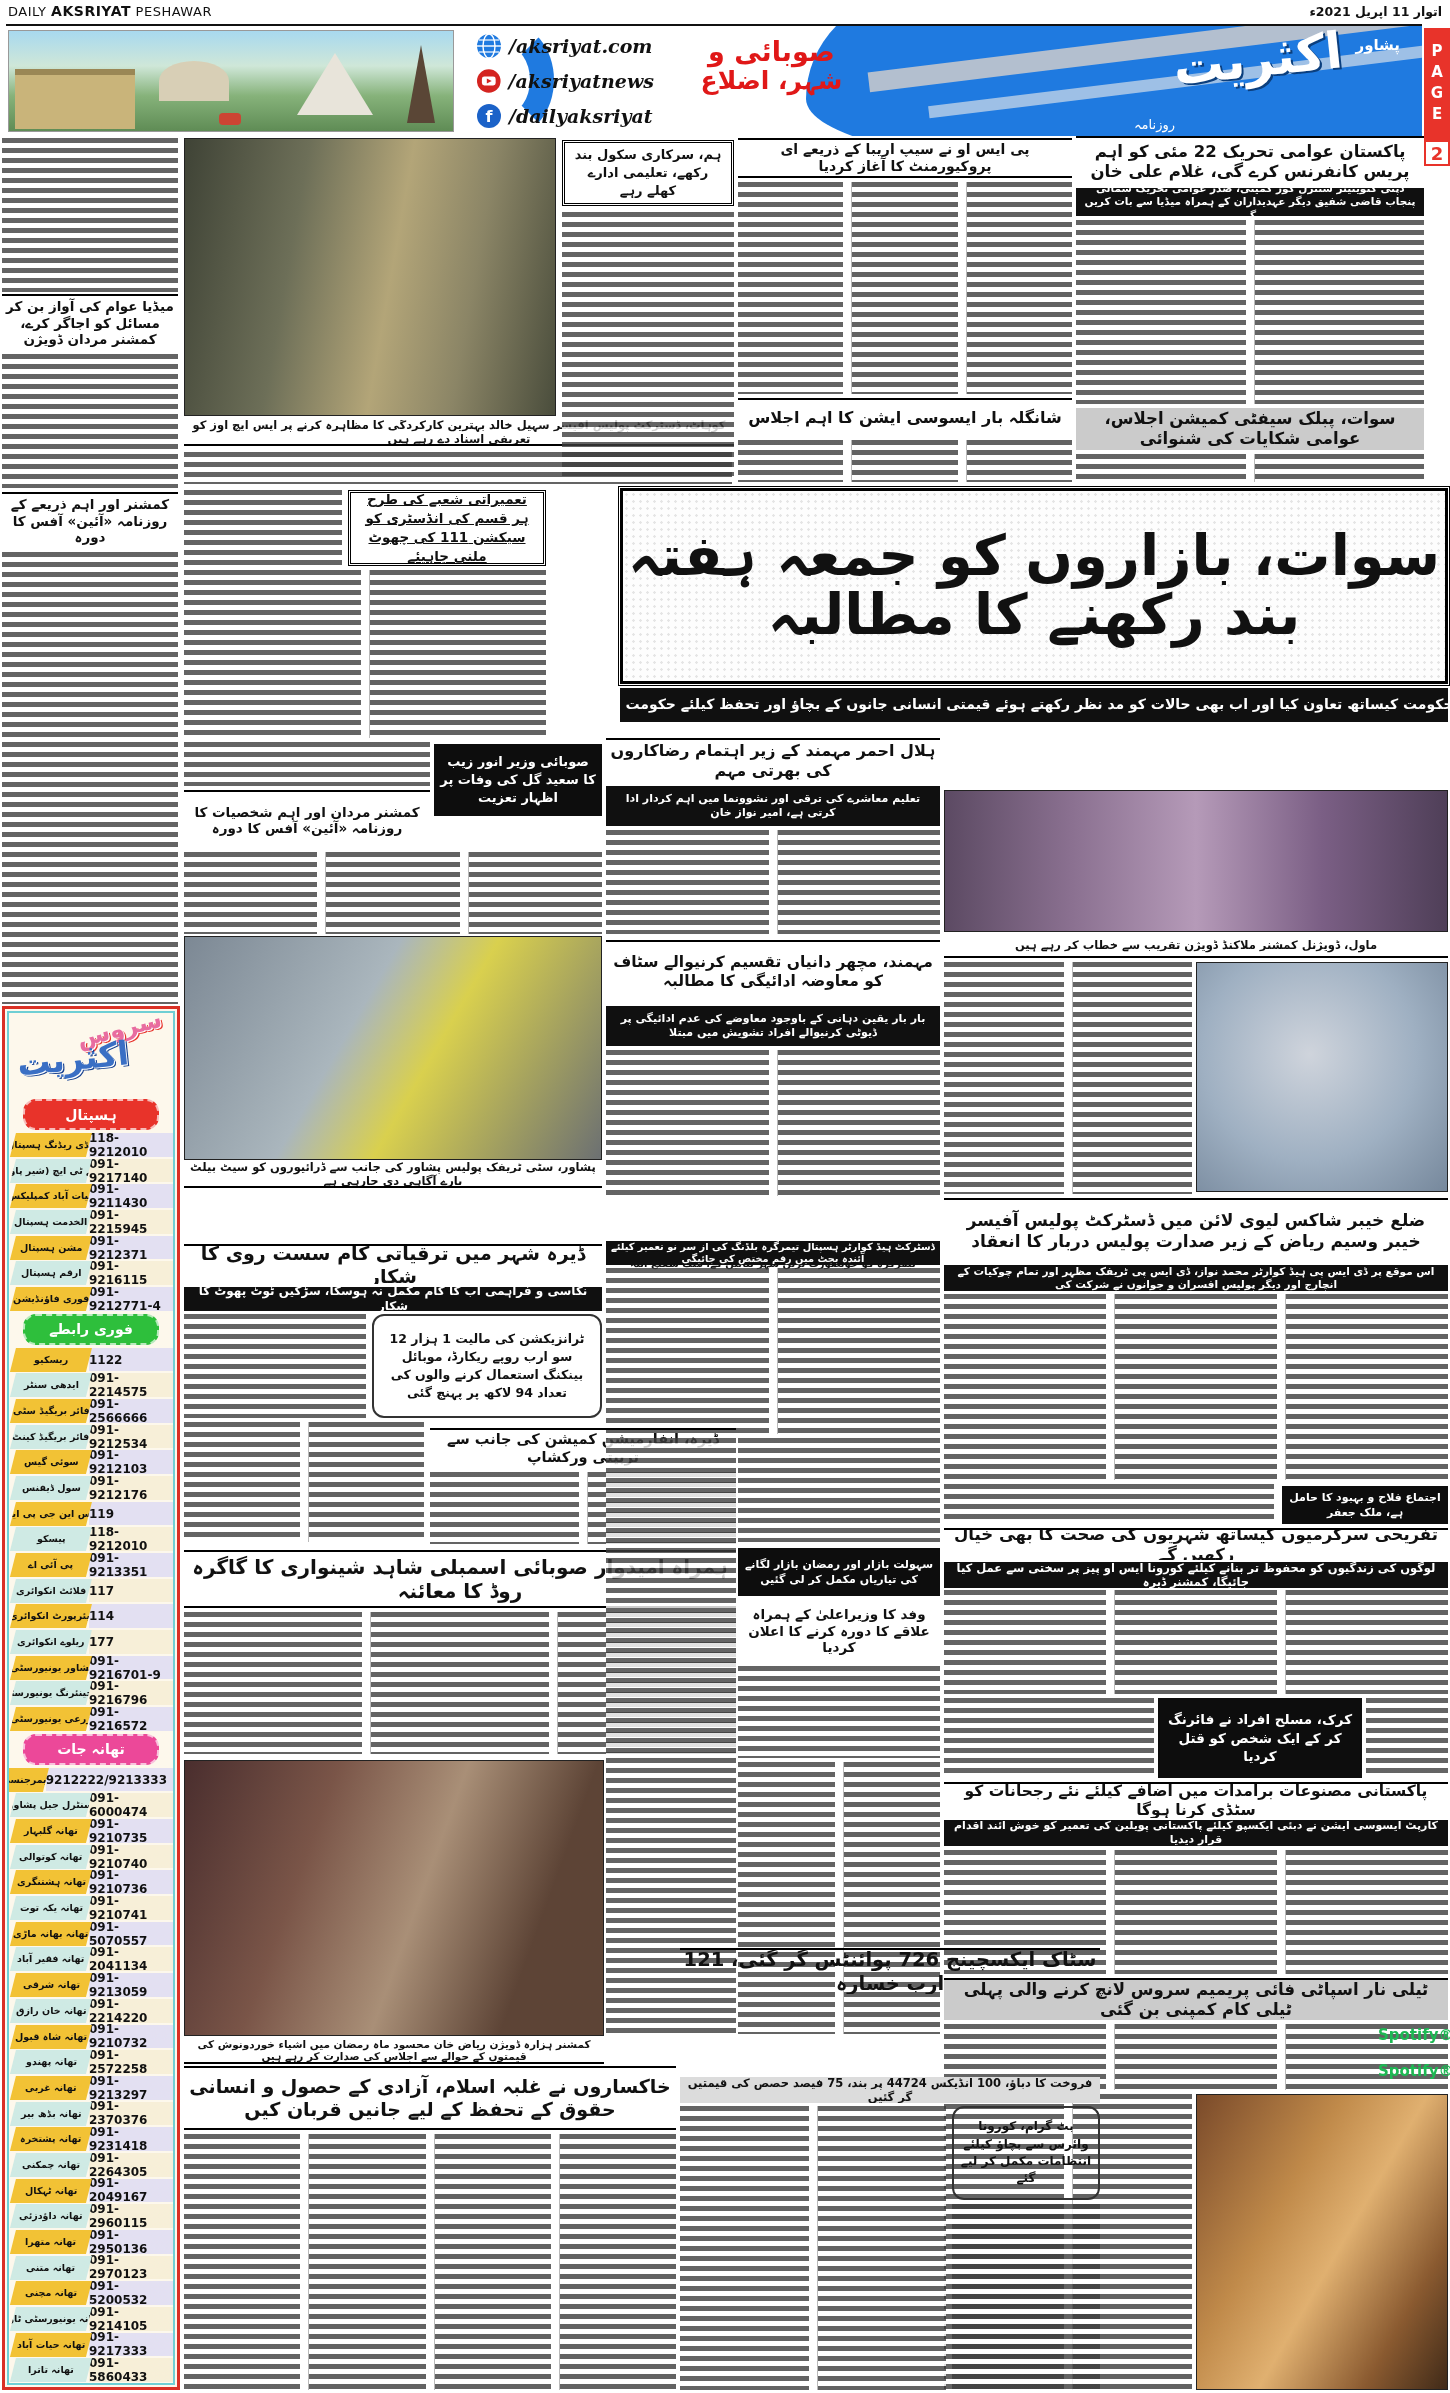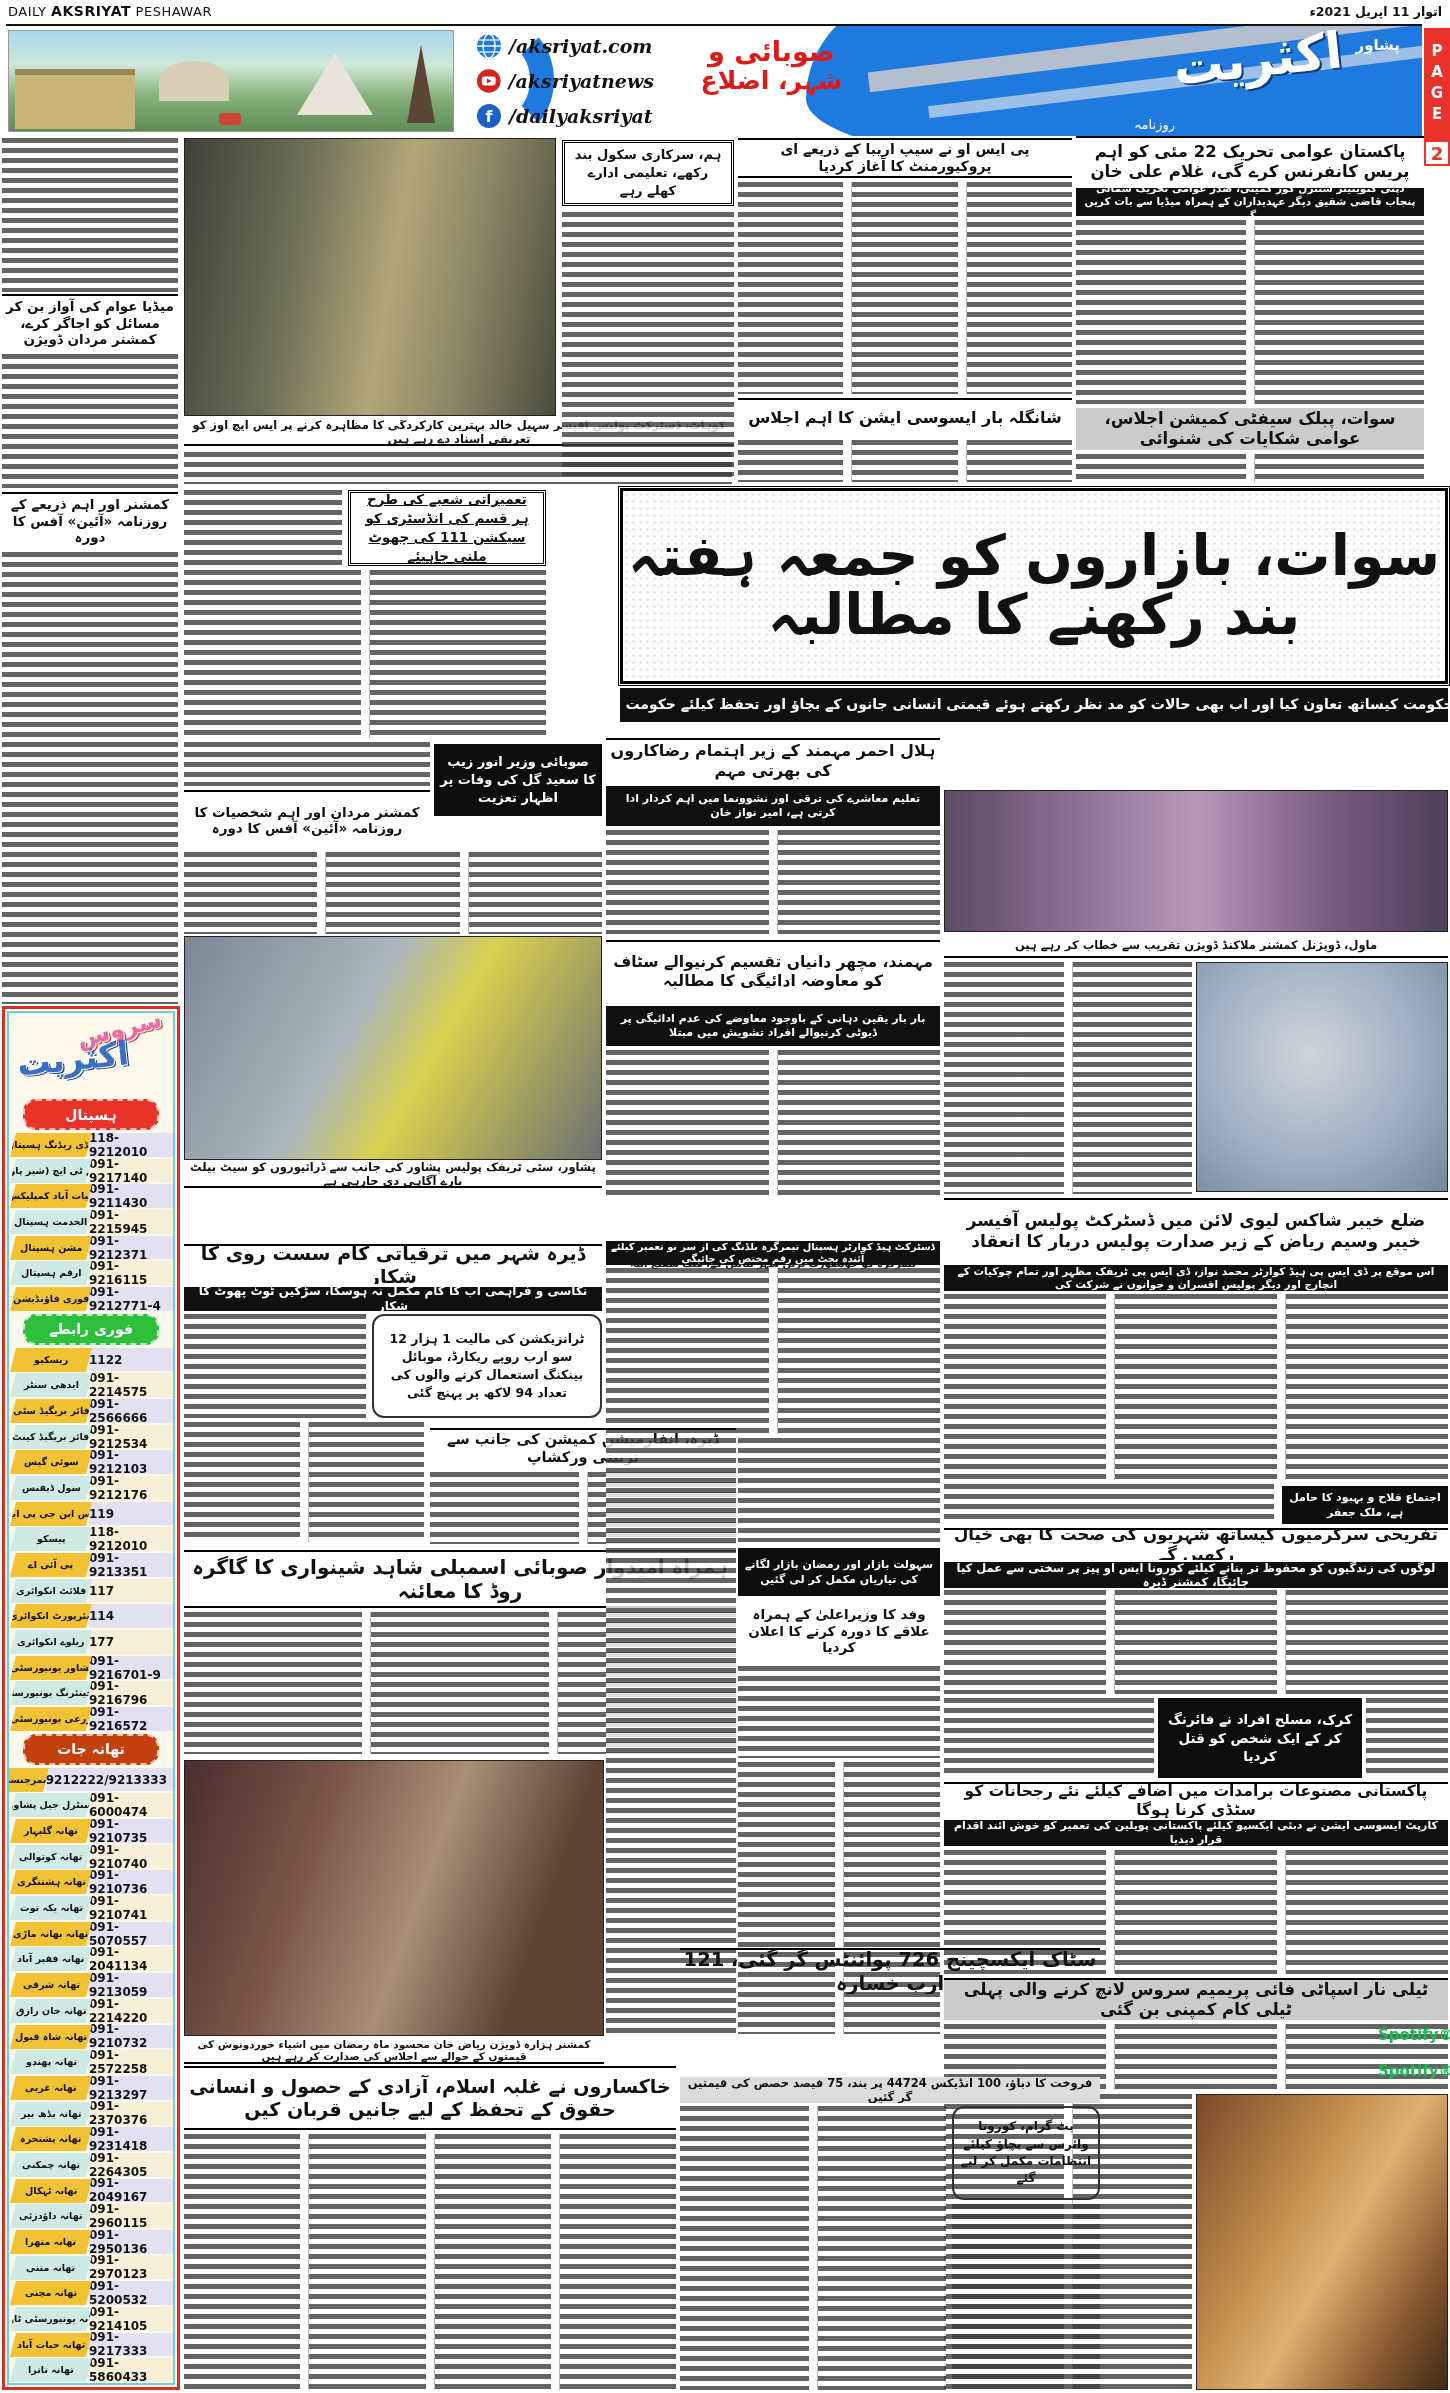--- a/index.html
+++ b/index.html
@@ -285,21 +285,21 @@
             <span class="schip">
               <i>انجینئرنگ یونیورسٹی</i>
             </span>
           </div>
           <div class="srow odd">
             <span class="snum">091-9216572</span>
             <span class="schip">
               <i>زرعی یونیورسٹی</i>
             </span>
           </div>
-          <div class="pill urdu" style="background: #c2410c;">تھانہ جات</div>
+          <div class="pill urdu" style="background: #ec4899;">تھانہ جات</div>
           <div class="srow odd">
             <span class="snum">9212222/9213333</span>
             <span class="schip">
               <i>ایمرجنسی پولیس</i>
             </span>
           </div>
           <div class="srow even">
             <span class="snum">091-6000474</span>
             <span class="schip">
               <i>سنٹرل جیل پشاور</i>

